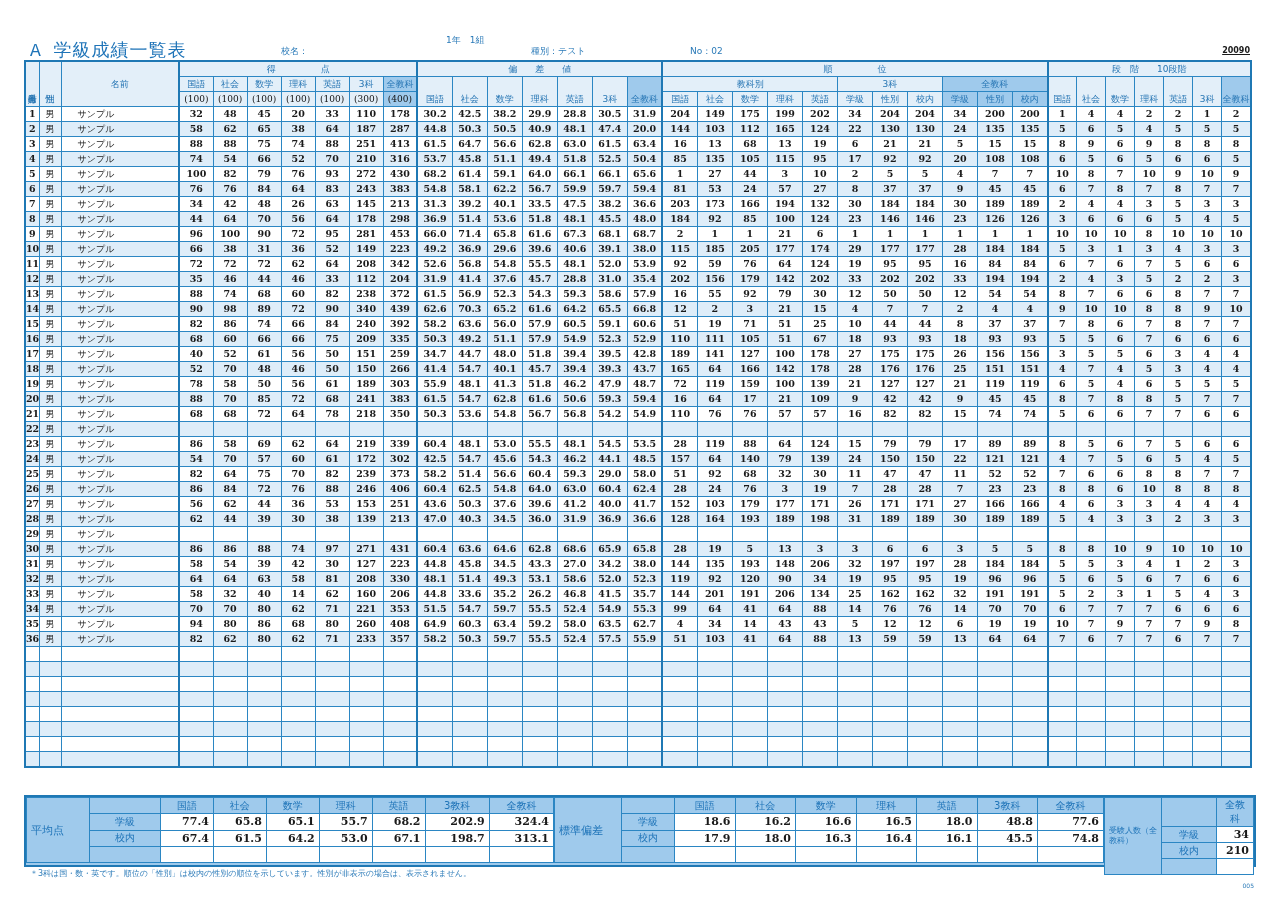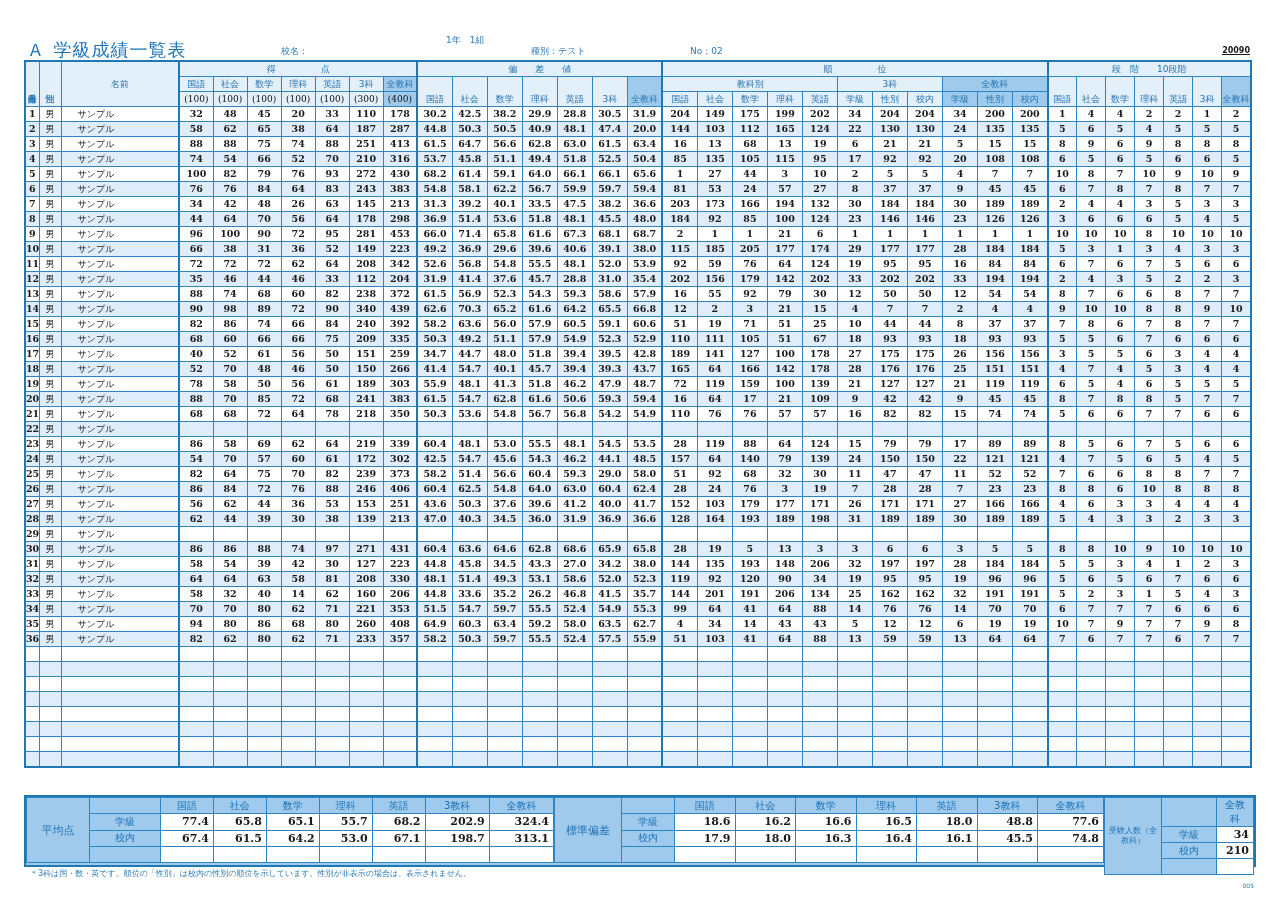--- a/index.html
+++ b/index.html
@@ -28,21 +28,21 @@
   .thick-l { border-left:2px solid #1f78b4 !important; }
 
   .summary { position:absolute; left:24px; top:795px; width:1228px; height:68px;
              border:2px solid #1f78b4; background:#9fcaec; }
   .summary table { border-collapse:collapse; position:absolute; top:0; }
   .summary td { border:1px solid #2b86c3; height:15px; padding:0 4px; font-size:11px; text-align:right;
                 font-weight:bold; background:#fff; }
   .summary td.lab { background:#9fcaec; color:#1f74b8; font-family:"DejaVu Sans", sans-serif;
                     font-weight:normal; text-align:center; font-size:10px; }
   .summary td.big { background:#9fcaec; color:#1f74b8; font-family:"DejaVu Sans", sans-serif;
-                    font-weight:normal; text-align:center; font-size:11px; }
+                    font-weight:normal; text-align:left; font-size:11px; }
   .summary td.empty { background:#fff; }
   .footnote { position:absolute; left:30px; top:868px; font-family:"DejaVu Sans", sans-serif; font-size:8px; color:#2a7ab8; }
   .pagemark { position:absolute; right:26px; top:882px; font-family:"DejaVu Sans", sans-serif; font-size:6px; color:#2a7ab8; }
 </style>
 </head>
 <body>
 
 <div class="hdr-title">A 学級成績一覧表</div>
 <div class="hdr-school">校名：</div>
 <div class="hdr-class">1年　1組</div>

